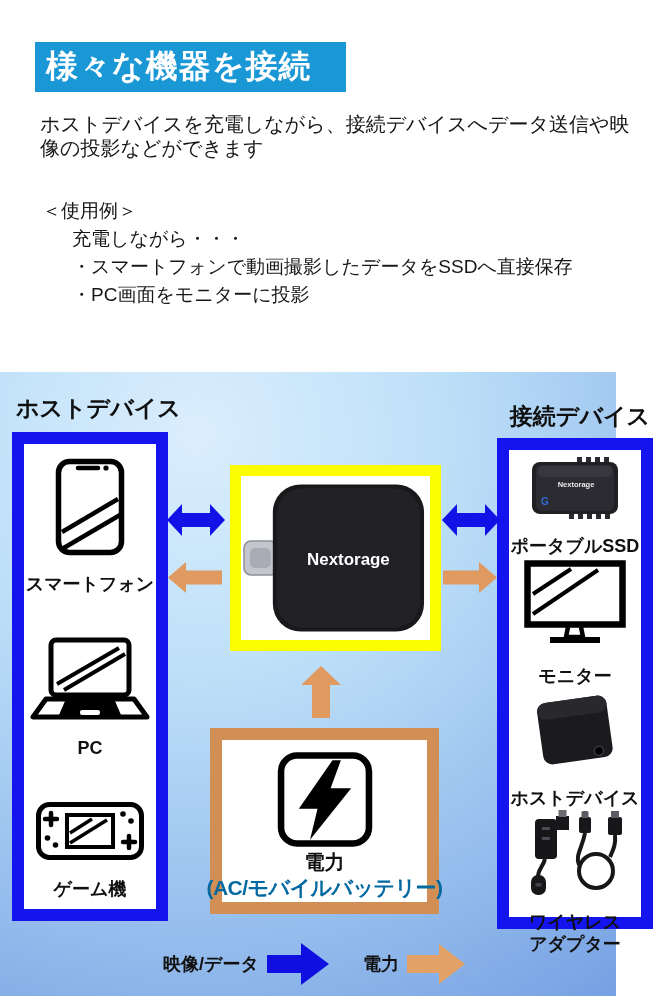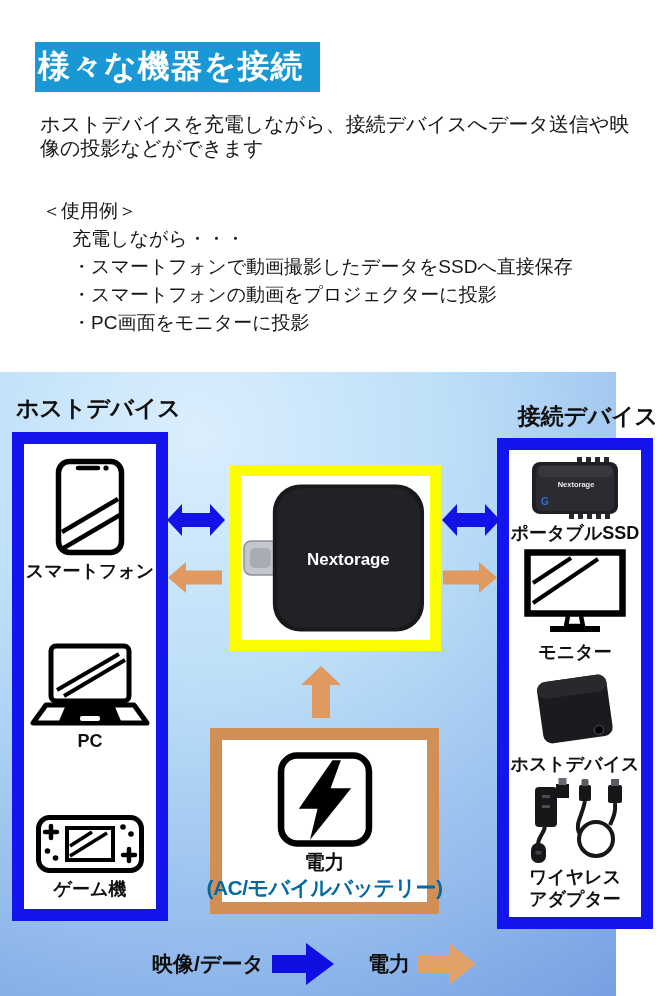--- a/index.html
+++ b/index.html
@@ -3,92 +3,91 @@
 <meta charset="utf-8">
 <style>
   html,body { margin:0; padding:0; background:#e8e8e8; }
   .page {
     position:relative; width:664px; height:996px; background:#ffffff;
     overflow:hidden; margin:0 auto;
     font-family:"Liberation Sans","DejaVu Sans",sans-serif; color:#141414;
   }
   
   .header-banner {
-    position:absolute; left:35px; top:42px; width:285px; height:50px;
+    position:absolute; left:35px; top:42px; width:311px; height:50px;
     background:#1a97d5; color:#ffffff; display:flex; align-items:center;
-    padding-left:3px; box-sizing:border-box;
+    padding-left:11px; box-sizing:border-box;
     font-size:32px; font-weight:bold; letter-spacing:1px; white-space:nowrap;
   }
   .intro {
     position:absolute; left:40px; top:112px; width:602px;
     font-size:20px; line-height:24px; color:#161616;
   }
   .usage {
     position:absolute; left:42px; top:197px; width:600px;
     font-size:19px; line-height:28px; color:#161616;
   }
   .usage .indent { margin-left:30px; white-space:nowrap; }
   
   .diagram {
     position:absolute; left:0; top:372px; width:616px; height:624px;
     background:radial-gradient(ellipse 130% 125% at 32% 10%,
       #dbeefd 0%, #bcdff8 32%, #93bbec 66%, #6793de 100%);
   }
   .section-title { position:absolute; font-size:23px; font-weight:bold; color:#101010; white-space:nowrap; }
   .host-title { left:16px; top:21px; }
-  .connect-title { left:506px; top:29px; width:144px; text-align:right;margin-left:8px; }
+  .connect-title { left:506px; top:29px; width:144px; text-align:right; }
   .device-box {
     position:absolute; background:#ffffff; border:12px solid #1414ee;
     box-sizing:border-box; display:flex; flex-direction:column;
     align-items:center; justify-content:space-between;
   }
   .host-box { left:12px; top:60px; width:156px; height:489px; padding:13px 0 9px; }
   .connect-box { left:497px; top:66px; width:156px; height:491px; padding:7px 0 7px; }
   .device { display:flex; flex-direction:column; align-items:center; }
   .device-label {
-    font-size:18px; font-weight:bold; margin-top:3px; white-space:nowrap;
+    font-size:18px; font-weight:bold; margin-top:16px; white-space:nowrap;
     line-height:22px; text-align:center; color:#101010;
   }
   .hub-box {
     position:absolute; left:230px; top:93px; width:211px; height:186px;
     background:#ffffff; border:11px solid #fdfd02; box-sizing:border-box;
     display:flex; align-items:center; justify-content:center;
   }
   .power-box {
     position:absolute; left:210px; top:356px; width:229px; height:186px;
     background:#ffffff; border:12px solid #d28f55; box-sizing:border-box;
     display:flex; flex-direction:column; align-items:center; padding-top:9px;
   }
   .power-label { font-size:20px; font-weight:bold; line-height:24px; color:#101010; }
   .power-sublabel { font-size:21px; font-weight:bold; letter-spacing:-0.5px; white-space:nowrap; color:#0369a1; }
   .arrow { position:absolute; }
   .legend {
     position:absolute; left:0; top:570px; width:664px; height:44px;
     display:flex; align-items:center; justify-content:center;
     padding-right:36px; box-sizing:border-box;
   }
-  .legend-label { font-size:21px; font-weight:bold; white-space:nowrap; color:#101010; }
+  .legend-label { font-size:18px; font-weight:bold; white-space:nowrap; color:#101010; }
   .legend .gap-s { width:8px; } .legend .gap-l { width:34px; }
 </style>
 </head>
 <body>
 
 <div class="page">
 
   <div class="header-banner">
     <span>様々な機器を接続</span>
   </div>
 
   <div class="intro">ホストデバイスを充電しながら、接続デバイスへデータ送信や映像の投影などができます</div>
 
   <div class="usage">
     <div>＜使用例＞</div>
     <div class="indent">充電しながら・・・</div>
     <div class="indent">・スマートフォンで動画撮影したデータをSSDへ直接保存</div>
-    <div class="indent">・スマートフォンの動画をプロジェクターに投影</div>
     <div class="indent">・PC画面をモニターに投影</div>
   </div>
 
   <div class="diagram">
 
     <div class="section-title host-title">ホストデバイス</div>
     <div class="section-title connect-title">接続デバイス</div>
 
     <div class="device-box host-box">
       <div class="device">

